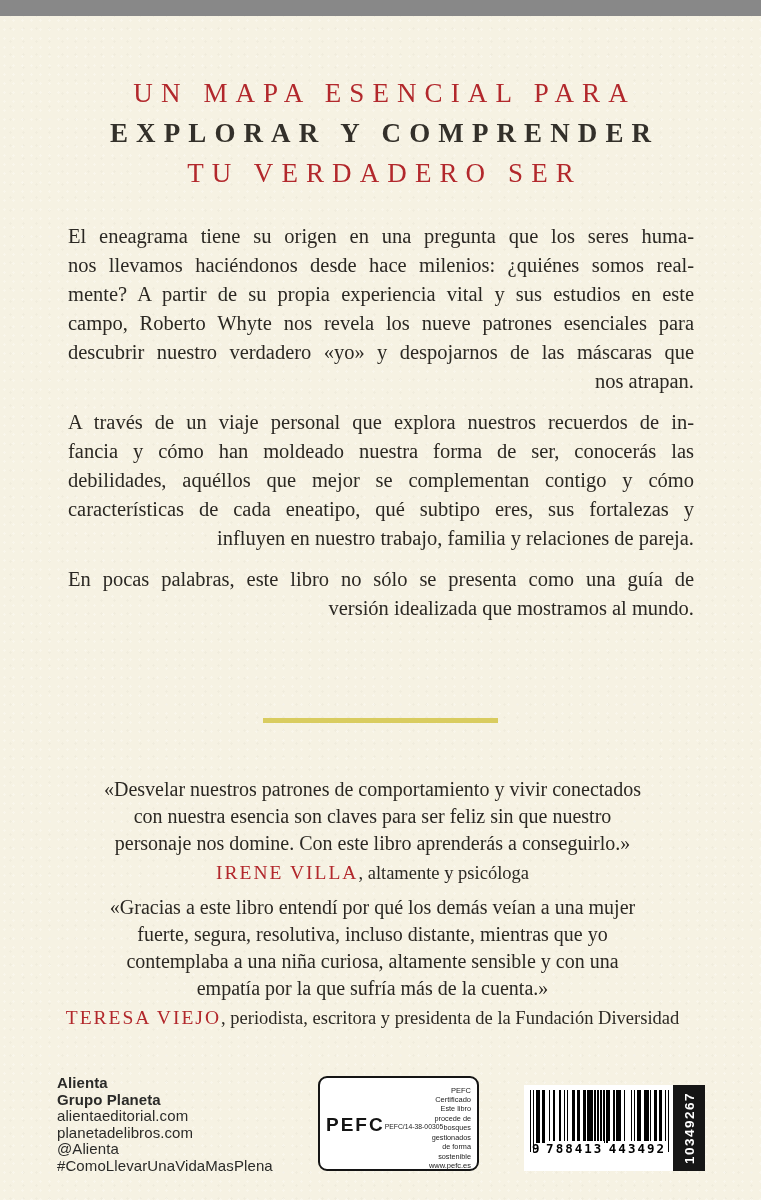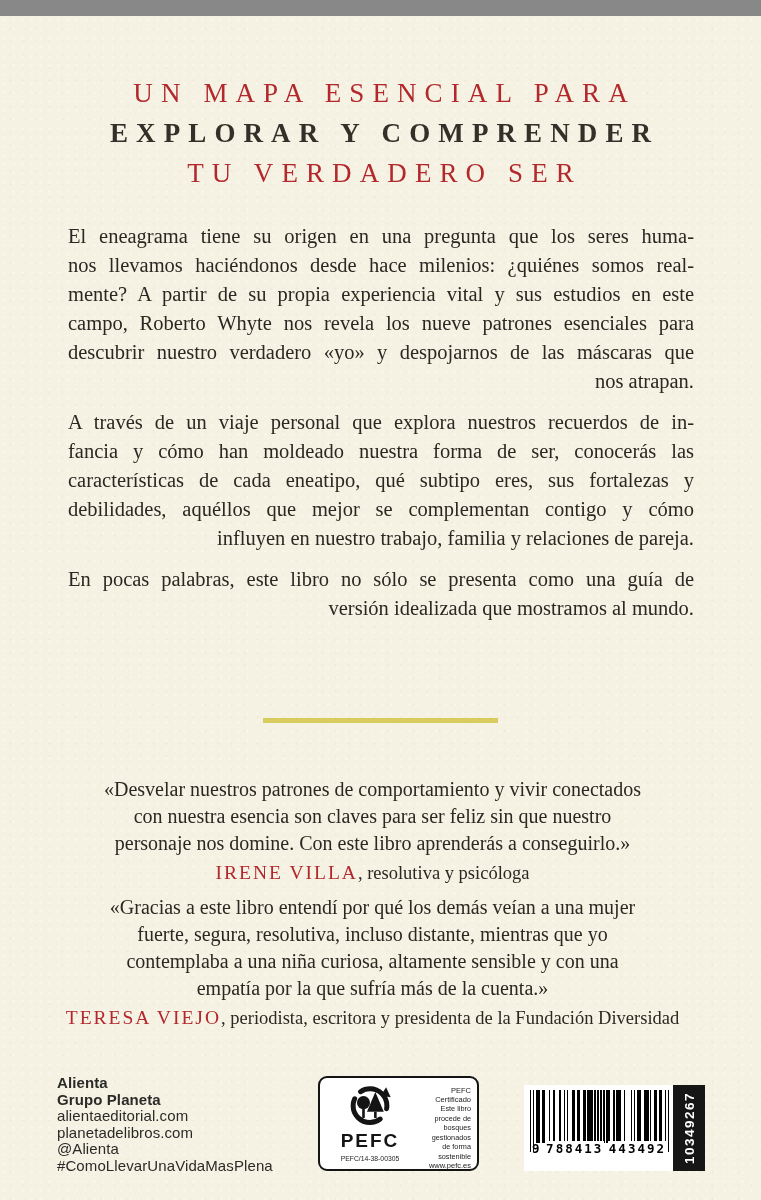--- a/index.html
+++ b/index.html
@@ -57,21 +57,21 @@
   
   .publisher{position:absolute;left:57px;top:1059px;
     font-family:"Liberation Sans","DejaVu Sans",sans-serif;
     font-size:15px;line-height:16.5px;color:#2a2a28;letter-spacing:.1px;}
   .pub-bold{font-weight:bold;}
 
   .pefc-card{position:absolute;left:318px;top:1060px;width:161px;height:95px;
     background:var(--white);border:2.5px solid var(--ink);border-radius:9px;
     display:flex;padding:6px 6px 5px 6px;
     font-family:"Liberation Sans","DejaVu Sans",sans-serif;color:#222;}
-  .pefc-left{width:88px;display:flex;flex-direction:column;align-items:center;}
+  .pefc-left{width:88px;display:flex;align-items:center;}
   .pefc-logo{width:46px;height:46px;margin-top:1px;}
   .pefc-word{font-weight:bold;font-size:19px;letter-spacing:2px;line-height:19px;color:var(--ink);}
   .pefc-license{font-size:6.8px;margin-top:5px;white-space:nowrap;}
   .pefc-right{flex:1;display:flex;flex-direction:column;justify-content:space-between;
     padding:2px 0 3px 2px;text-align:right;}
   .pefc-cert{font-size:7.5px;}
   .pefc-claim{font-size:7.3px;line-height:9.5px;}
   .pefc-url{font-size:7.5px;}
 
   .barcode-card{position:absolute;left:524px;top:1069px;width:181px;height:86px;
@@ -105,38 +105,38 @@
       <div class="jline">El eneagrama tiene su origen en una pregunta que los seres huma-</div>
       <div class="jline">nos llevamos haciéndonos desde hace milenios: ¿quiénes somos real-</div>
       <div class="jline">mente? A partir de su propia experiencia vital y sus estudios en este</div>
       <div class="jline">campo, Roberto Whyte nos revela los nueve patrones esenciales para</div>
       <div class="jline">descubrir nuestro verdadero «yo» y despojarnos de las máscaras que</div>
       <div class="lastline">nos atrapan.</div>
     </div>
     <div class="para">
       <div class="jline">A través de un viaje personal que explora nuestros recuerdos de in-</div>
       <div class="jline">fancia y cómo han moldeado nuestra forma de ser, conocerás las</div>
+      <div class="jline">debilidades, aquéllos que mejor se complementan contigo y cómo</div>
       <div class="jline">características de cada eneatipo, qué subtipo eres, sus fortalezas y</div>
-      <div class="jline">debilidades, aquéllos que mejor se complementan contigo y cómo</div>
       <div class="lastline">influyen en nuestro trabajo, familia y relaciones de pareja.</div>
     </div>
     <div class="para">
       <div class="jline">En pocas palabras, este libro no sólo se presenta como una guía de</div>
       <div class="lastline">versión idealizada que mostramos al mundo.</div>
     </div>
   </div>
 
   <div class="divider"></div>
 
   <div class="quote quote-1">
     <div>«Desvelar nuestros patrones de comportamiento y vivir conectados</div>
     <div>con nuestra esencia son claves para ser feliz sin que nuestro</div>
     <div>personaje nos domine. Con este libro aprenderás a conseguirlo.»</div>
     <div class="attribution">
-      <span class="attr-name">IRENE VILLA</span><span class="attr-role">, resolutiva y psicóloga</span>
+      <span class="attr-name">IRENE VILLA</span><span class="attr-role">, altamente y psicóloga</span>
     </div>
   </div>
 
   <div class="quote quote-2">
     <div>«Gracias a este libro entendí por qué los demás veían a una mujer</div>
     <div>fuerte, segura, resolutiva, incluso distante, mientras que yo</div>
     <div>contemplaba a una niña curiosa, altamente sensible y con una</div>
     <div>empatía por la que sufría más de la cuenta.»</div>
     <div class="attribution">
       <span class="attr-name">TERESA VIEJO</span><span class="attr-role">, periodista, escritora y presidenta de la Fundación Diversidad</span>

